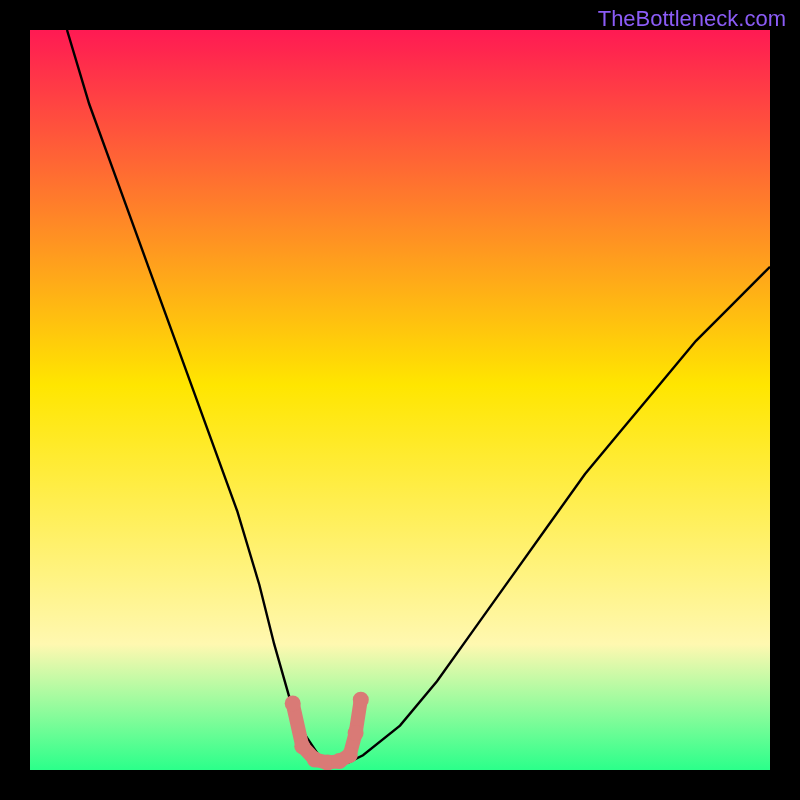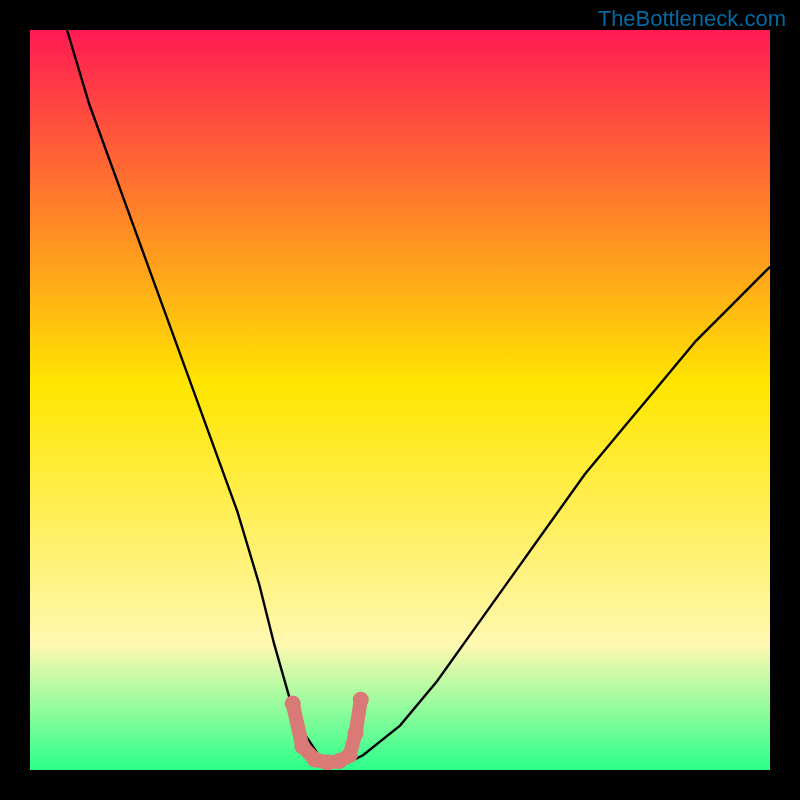--- a/index.html
+++ b/index.html
@@ -7,21 +7,21 @@
     width: 800px;
     height: 800px;
     background: #000;
     position: relative;
     font-family: Arial, sans-serif;
   }
   .watermark {
     position: absolute;
     top: 6px;
     right: 14px;
-    color: #0369a1;
+    color: #8b5cf6;
     font-size: 22px;
     z-index: 10;
   }
   .plot-frame {
     position: absolute;
     top: 30px;
     left: 30px;
     width: 740px;
     height: 740px;
     background: #000;

